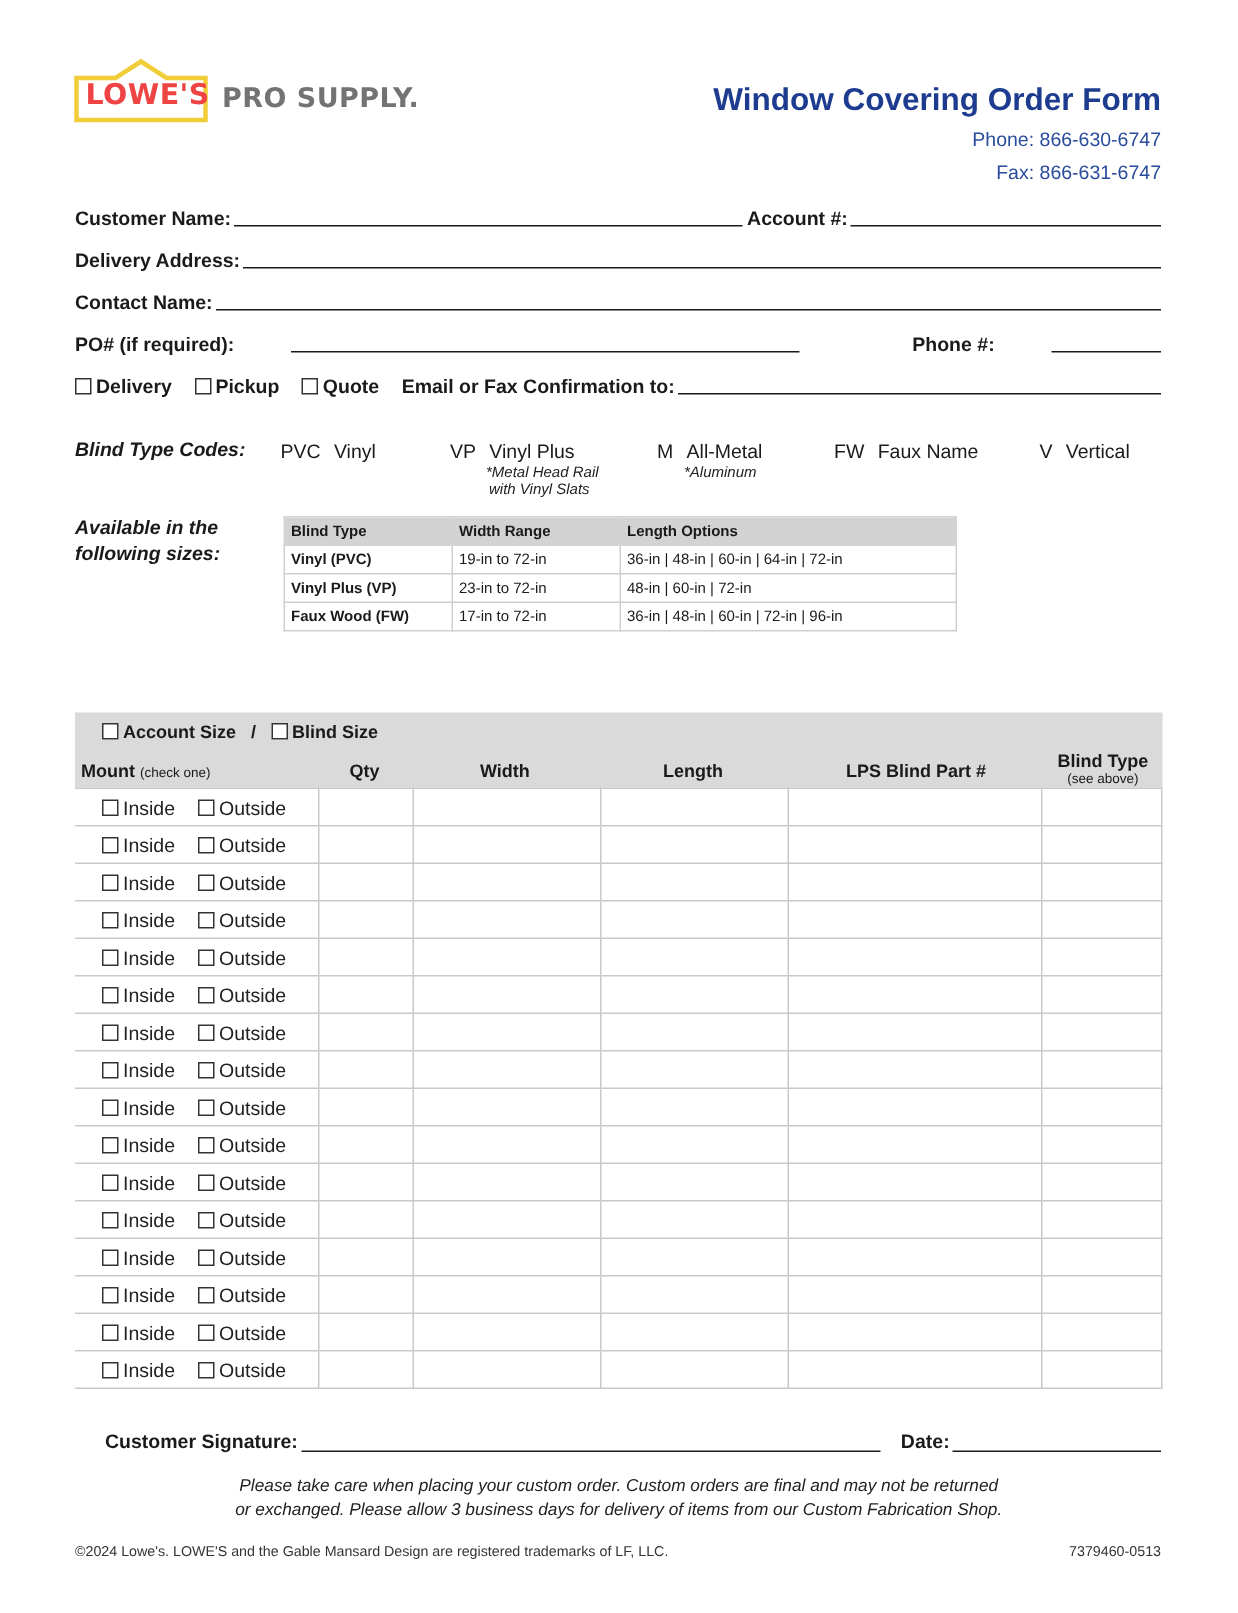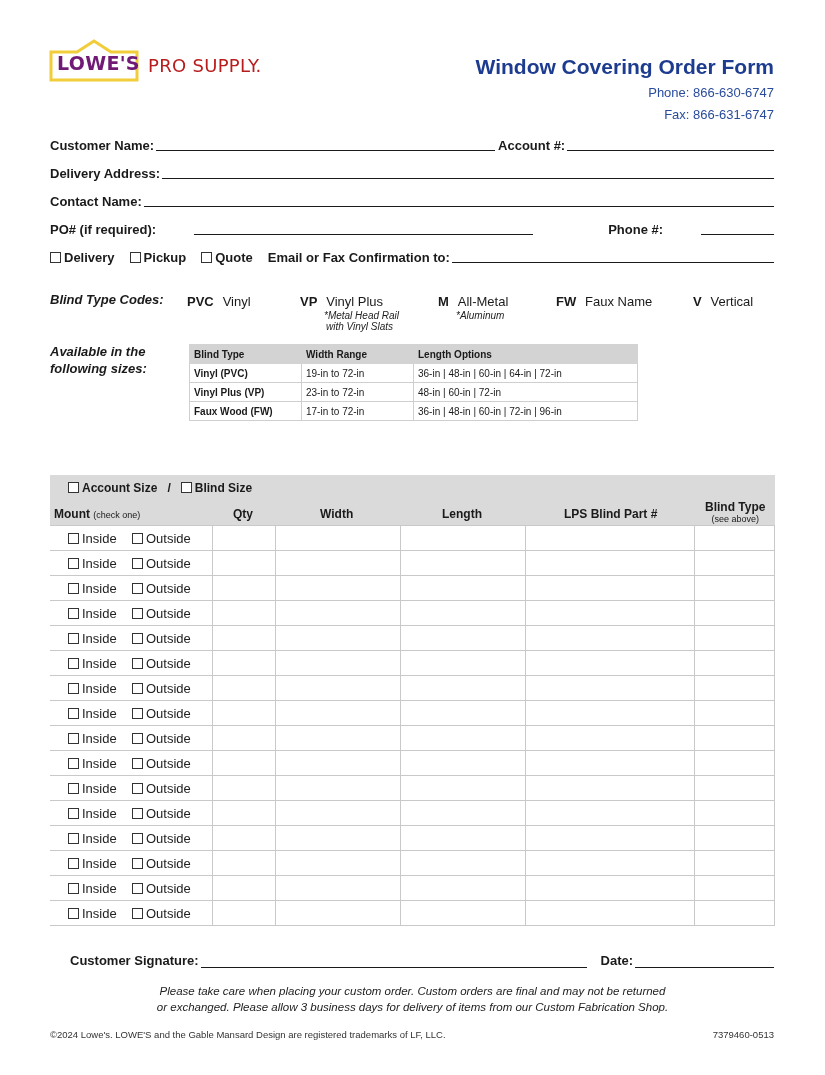--- a/index.html
+++ b/index.html
@@ -8,25 +8,25 @@
     font-family: "Liberation Sans", "DejaVu Sans", sans-serif; color: #1a1a1a;
   }
   .abs { position: absolute; }
 
   
   .logo-house {
     position: absolute; left: 49px; top: 38px; width: 90px; height: 44px;
   }
   .logo-text {
     position: absolute; left: 57px; top: 52px; font-weight: 900; font-size: 19px;
-    color: #701a75; letter-spacing: 0.3px; font-family: "DejaVu Sans", sans-serif;
+    color: #ef4444; letter-spacing: 0.3px; font-family: "DejaVu Sans", sans-serif;
   }
   .pro-supply {
-    position: absolute; left: 148px; top: 55px; font-weight: 400; font-size: 18px;
-    color: #b91c1c; letter-spacing: 0.3px; font-family: "DejaVu Sans", sans-serif;
+    position: absolute; left: 148px; top: 55px; font-weight: 700; font-size: 18px;
+    color: #737373; letter-spacing: 0.3px; font-family: "DejaVu Sans", sans-serif;
   }
   .form-title {
     position: absolute; right: 51px; top: 55px; font-weight: bold; font-size: 21px;
     color: #1d3c8f; white-space: nowrap;
   }
   .contact-line {
     position: absolute; right: 51px; font-size: 13px; color: #2a4c9c; white-space: nowrap;
   }
 
   
@@ -35,21 +35,21 @@
   .field-line { flex: 1; border-bottom: 1.3px solid #1a1a1a; height: 14px; margin-bottom: 2px; }
   .gap { width: 3px; }
 
   .cb {
     display: inline-block; width: 11px; height: 11px; border: 1px solid #333; box-sizing: border-box;
     vertical-align: -1px; margin-right: 3px; background: #fff;
   }
 
   
   .bt-heading { font-style: italic; font-weight: bold; font-size: 13px; }
-  .code { font-weight: bold; font-size: 13px; }
+  .code { font-weight: normal; font-size: 13px; }
   .code-name { font-size: 13px; }
   .code-note { font-style: italic; font-size: 10px; line-height: 11px; color: #222; }
 
   
   .size-table {
     position: absolute; left: 189px; top: 344px; width: 449px; border-collapse: collapse;
     font-size: 10px;
   }
   .size-table th {
     background: #d3d3d3; text-align: left; font-weight: bold; padding: 0 4px; height: 18px;

